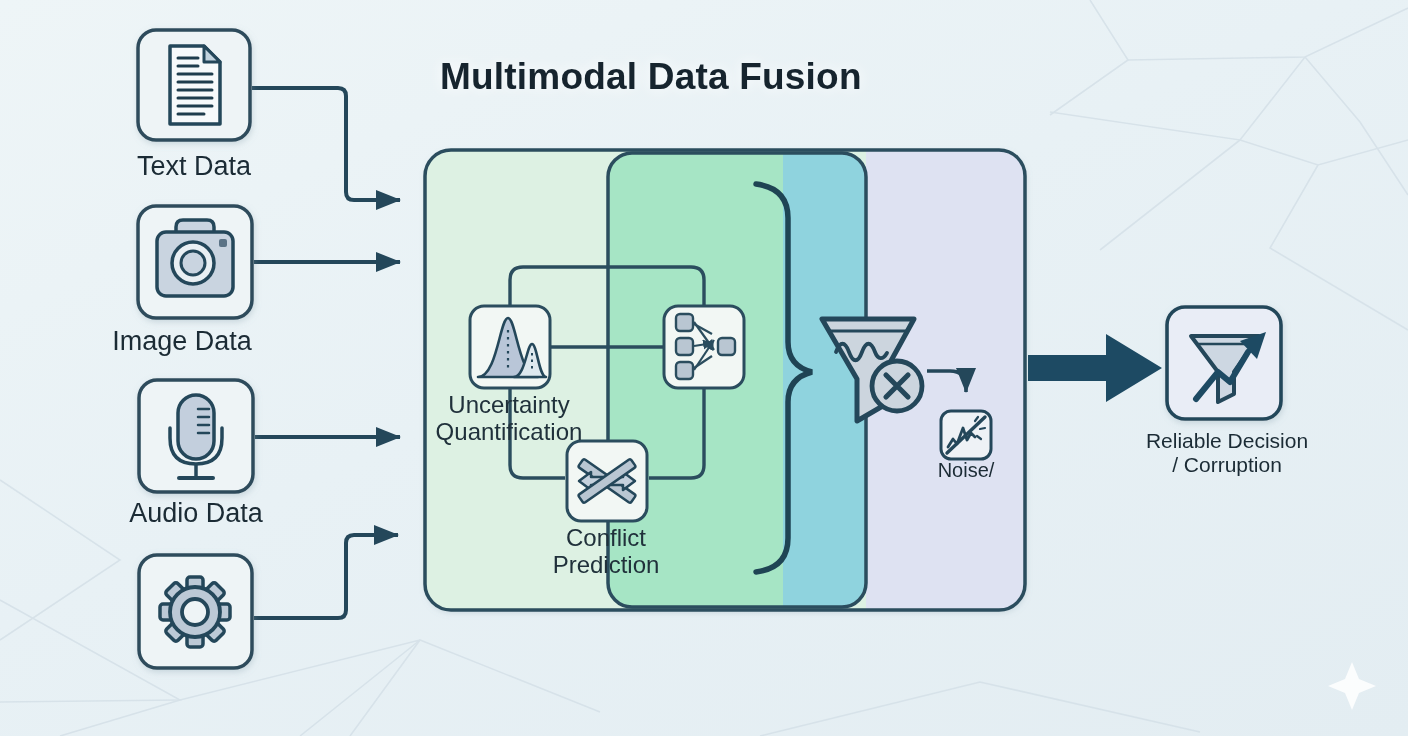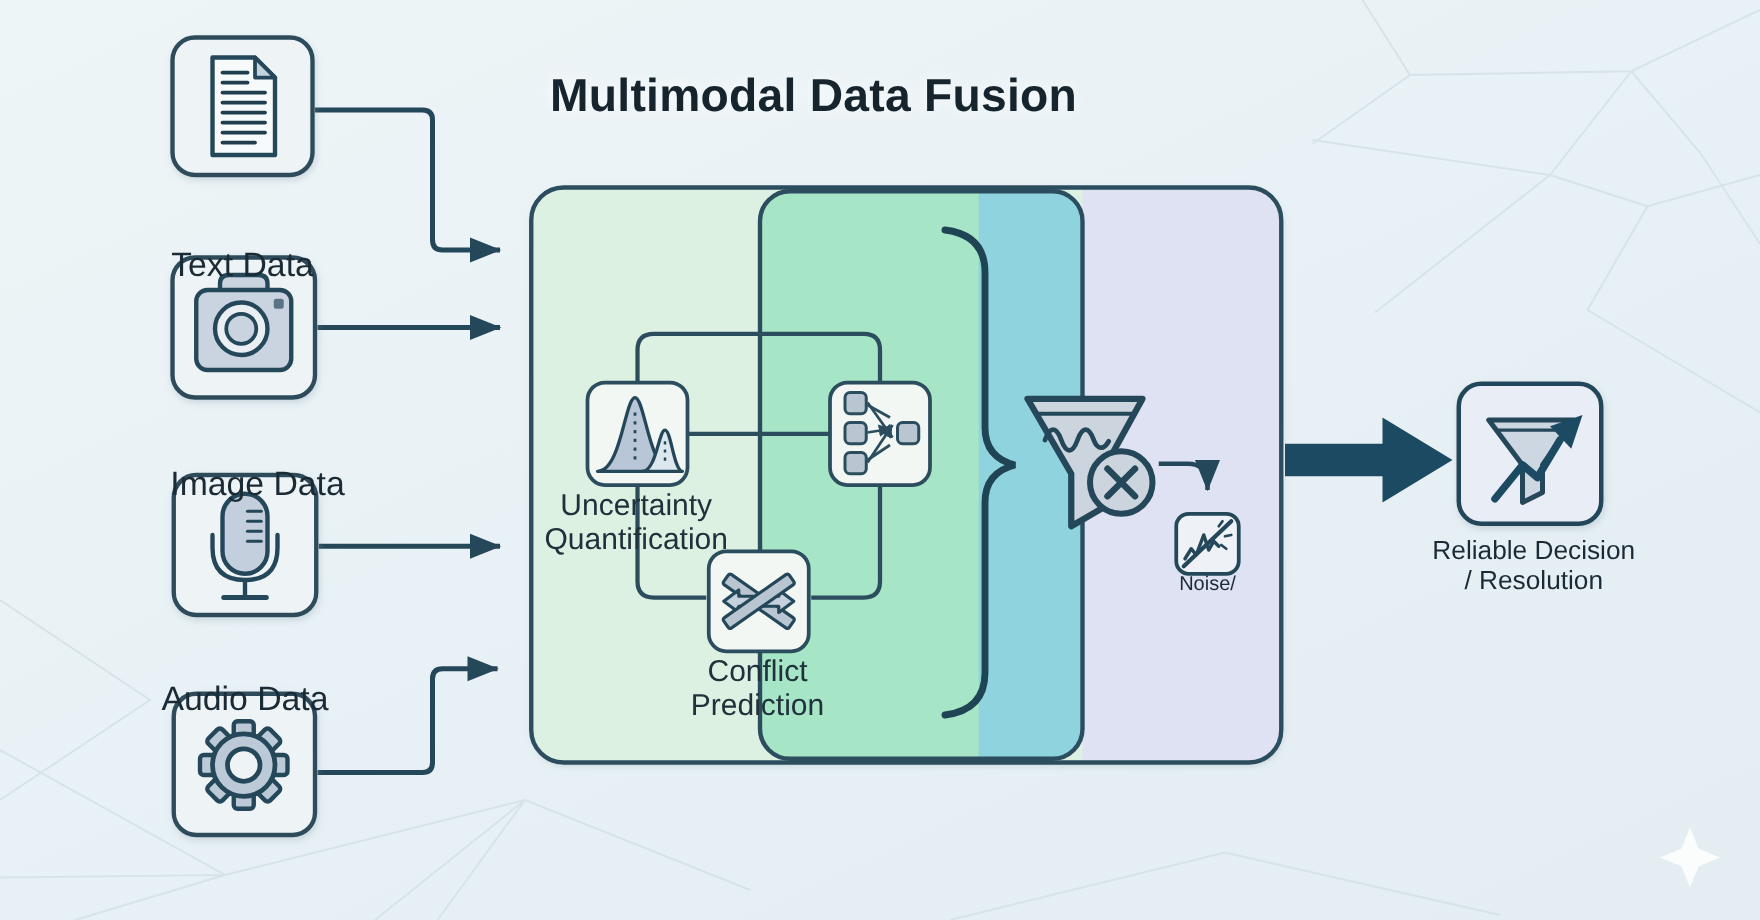--- a/index.html
+++ b/index.html
@@ -7,23 +7,23 @@
     position:relative;width:1408px;height:736px;overflow:hidden;
     background:linear-gradient(155deg,#eef5f7 0%,#e8f1f5 45%,#e3edf2 100%);
     font-family:"Liberation Sans",sans-serif;
   }
   .stage svg.layer{position:absolute;left:0;top:0;}
   .lbl{
     position:absolute;text-align:center;color:#1b2b35;line-height:1.13;
     font-family:"Liberation Sans",sans-serif;font-weight:500;
   }
   .lbl span{display:block;}
-  .side-lbl{font-size:27px;margin-top:46px;}
+  .side-lbl{font-size:27px;}
   .mod-lbl{font-size:24px;color:#20313b;}
-  .noise-lbl{font-size:16px;text-align:center;}
+  .noise-lbl{font-size:20px;text-align:center;}
   .out-lbl{font-size:21px;}
   .title{
     position:absolute;left:440px;top:56px;width:500px;text-align:left;
     font-size:37px;font-weight:700;color:#16242e;letter-spacing:.2px;
     text-shadow:0 0 14px rgba(255,255,255,.95);
   }
 </style>
 </head>
 <body>
 
@@ -219,36 +219,36 @@
       <circle cx="195" cy="612" r="13" fill="#eef4f6" stroke="#24475a" stroke-width="3.8"></circle>
     </g>
   </g>
 </svg>
 
 <div class="title">Multimodal Data Fusion</div>
 
 <div class="lbl side-lbl" style="left:94px;top:151px;width:200px">
       <span>Text Data</span>
     </div>
-<div class="lbl side-lbl" style="left:106px;top:326px;width:200px">
+<div class="lbl side-lbl" style="left:82px;top:326px;width:200px">
       <span>Image Data</span>
     </div>
 <div class="lbl mod-lbl" style="left:389px;top:391px;width:240px">
   <span>Uncertainty</span>
       <span>Quantification</span>
 </div>
 
 <div class="lbl side-lbl" style="left:96px;top:498px;width:200px">
       <span>Audio Data</span>
     </div>
 <div class="lbl mod-lbl" style="left:486px;top:524px;width:240px">
   <span>Conflict</span>
       <span>Prediction</span>
 </div>
 <div class="lbl noise-lbl" style="left:866px;top:459px;width:200px">
   <span>Noise/</span>
 </div>
 <div class="lbl out-lbl" style="left:1087px;top:429px;width:280px">
   <span>Reliable Decision</span>
-      <span>/ Resolution</span>
+      <span>/ Corruption</span>
 </div>
 
 </div>
 
 </body></html>

